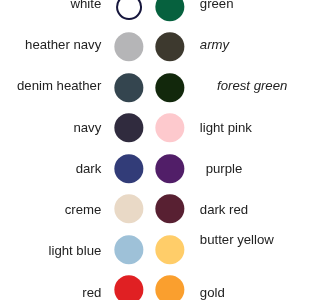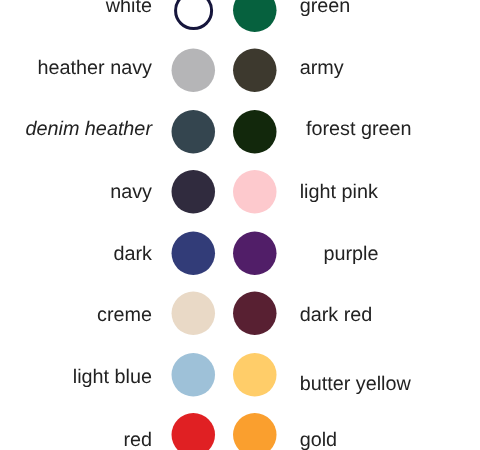--- a/index.html
+++ b/index.html
@@ -61,51 +61,51 @@
   <div class="swatch-row">
     <span class="label label-left" style="top: -3.2px; right: 198.7px;">white</span>
     <span class="dot selected" style="width: 25.9px; height: 25.9px; border: 2.2px solid rgb(22, 22, 60); left: 129.2px; top: 6.7px; background: rgb(255, 255, 255);"></span>
     <span class="dot" style="left: 169.95px; top: 6.7px; background: rgb(6, 97, 62);"></span>
     <span class="label label-right" style="top: -3.2px; left: 199.8px;">green</span>
   </div>
   <div class="swatch-row">
     <span class="label label-left" style="top: 38.07px; right: 198.7px;">heather navy</span>
     <span class="dot" style="left: 129.2px; top: 47.2px; background: rgb(181, 181, 183);"></span>
     <span class="dot" style="left: 169.95px; top: 47.2px; background: rgb(61, 57, 46);"></span>
-    <span class="label label-right" style="top: 38.07px; left: 199.8px;">army</span>
+    <span class="label label-right" style="top: 38.07px; left: 199.8px; font-style: italic;">army</span>
   </div>
   <div class="swatch-row">
-    <span class="label label-left" style="top: 79.34px; right: 198.7px; font-style: italic;">denim heather</span>
+    <span class="label label-left" style="top: 79.34px; right: 198.7px;">denim heather</span>
     <span class="dot" style="left: 129.2px; top: 87.7px; background: rgb(52, 69, 79);"></span>
     <span class="dot" style="left: 169.95px; top: 87.7px; background: rgb(18, 40, 12);"></span>
-    <span class="label label-right" style="top: 79.34px; left: 204px;">forest green</span>
+    <span class="label label-right" style="top: 79.34px; left: 217px; font-style: italic;">forest green</span>
   </div>
   <div class="swatch-row">
     <span class="label label-left" style="top: 120.6px; right: 198.7px; text-align: right;">navy</span>
     <span class="dot" style="left: 129.2px; top: 128.2px; background: rgb(48, 43, 62);"></span>
     <span class="dot" style="left: 169.95px; top: 128.2px; background: rgb(253, 201, 205);"></span>
     <span class="label label-right" style="top: 120.6px; left: 199.8px; text-align: center;">light pink</span>
   </div>
   <div class="swatch-row">
     <span class="label label-left" style="top: 161.87px; right: 198.7px;">dark</span>
     <span class="dot" style="left: 129.2px; top: 168.7px; background: rgb(50, 60, 120);"></span>
     <span class="dot" style="left: 169.95px; top: 168.7px; background: rgb(81, 30, 104);"></span>
-    <span class="label label-right" style="top: 161.87px; left: 212px; text-align: right;"> purple</span>
+    <span class="label label-right" style="top: 161.87px; left: 202px; text-align: right;"> purple</span>
   </div>
   <div class="swatch-row">
     <span class="label label-left" style="top: 203.14px; right: 198.7px; text-align: center;">creme</span>
     <span class="dot" style="left: 129.2px; top: 209.2px; background: rgb(233, 217, 198);"></span>
     <span class="dot" style="left: 169.95px; top: 209.2px; background: rgb(88, 32, 50);"></span>
     <span class="label label-right" style="top: 203.14px; left: 199.8px;">dark red</span>
   </div>
   <div class="swatch-row">
     <span class="label label-left" style="top: 244.41px; right: 198.7px;">light blue</span>
     <span class="dot" style="left: 129.2px; top: 249.7px; background: rgb(158, 193, 216);"></span>
     <span class="dot" style="left: 169.95px; top: 249.7px; background: rgb(255, 205, 105);"></span>
-    <span class="label label-right" style="top: 249px; left: 199.8px; text-align: right;">butter yellow</span>
+    <span class="label label-right" style="top: 233px; left: 199.8px; text-align: right;">butter yellow</span>
   </div>
   <div class="swatch-row">
     <span class="label label-left" style="top: 285.67px; right: 198.7px;">red</span>
     <span class="dot" style="left: 129.2px; top: 290.2px; background: rgb(224, 32, 35);"></span>
     <span class="dot" style="left: 169.95px; top: 290.2px; background: rgb(250, 159, 46);"></span>
     <span class="label label-right" style="top: 285.67px; left: 199.8px;">gold</span>
   </div>
   </div>
 
 </body></html>

